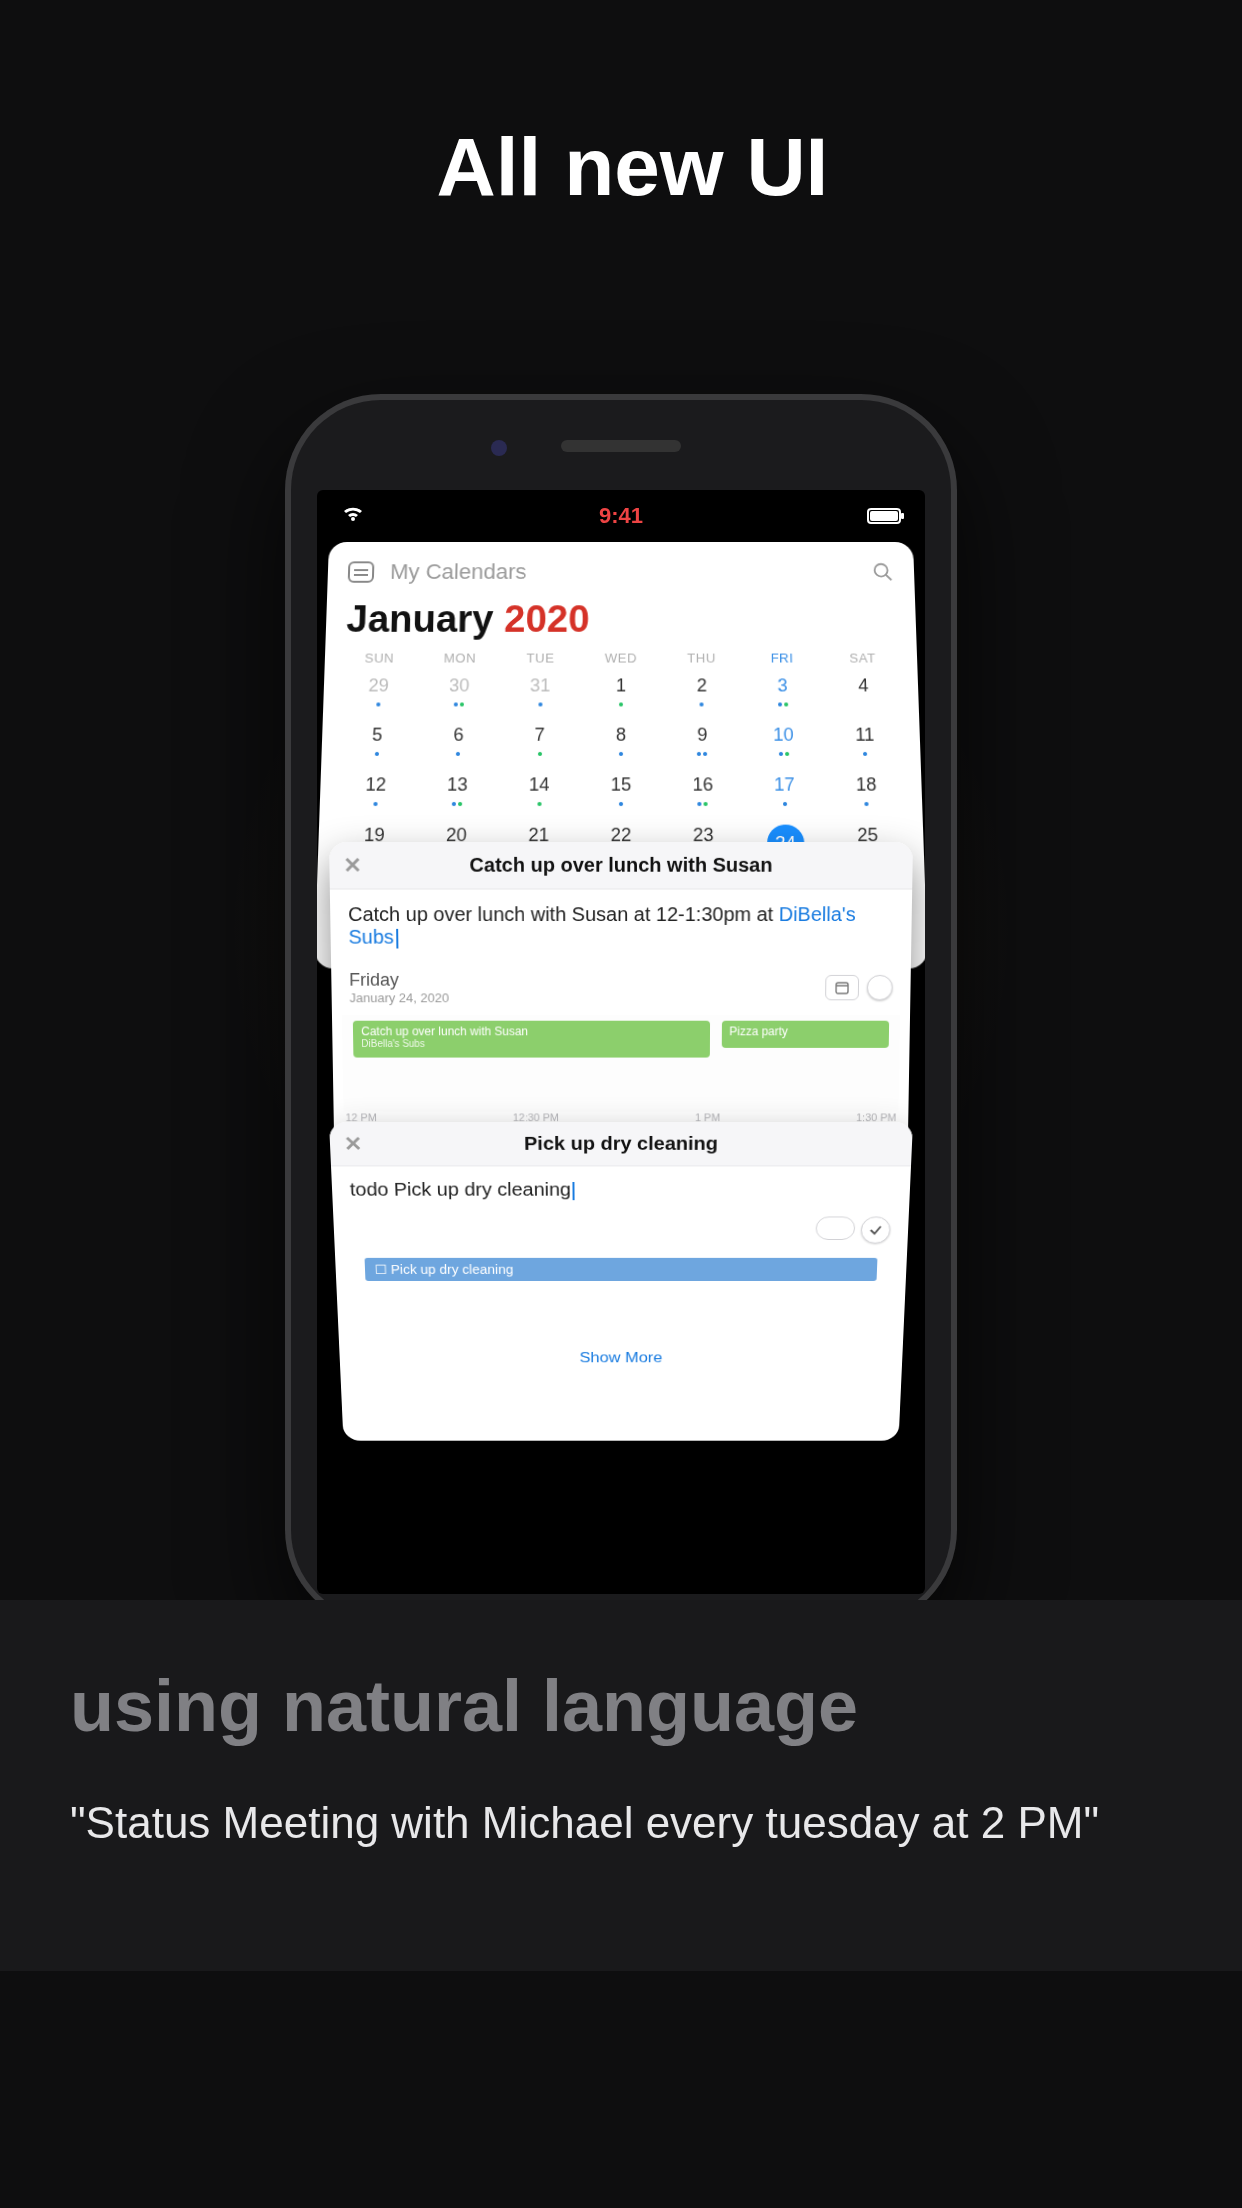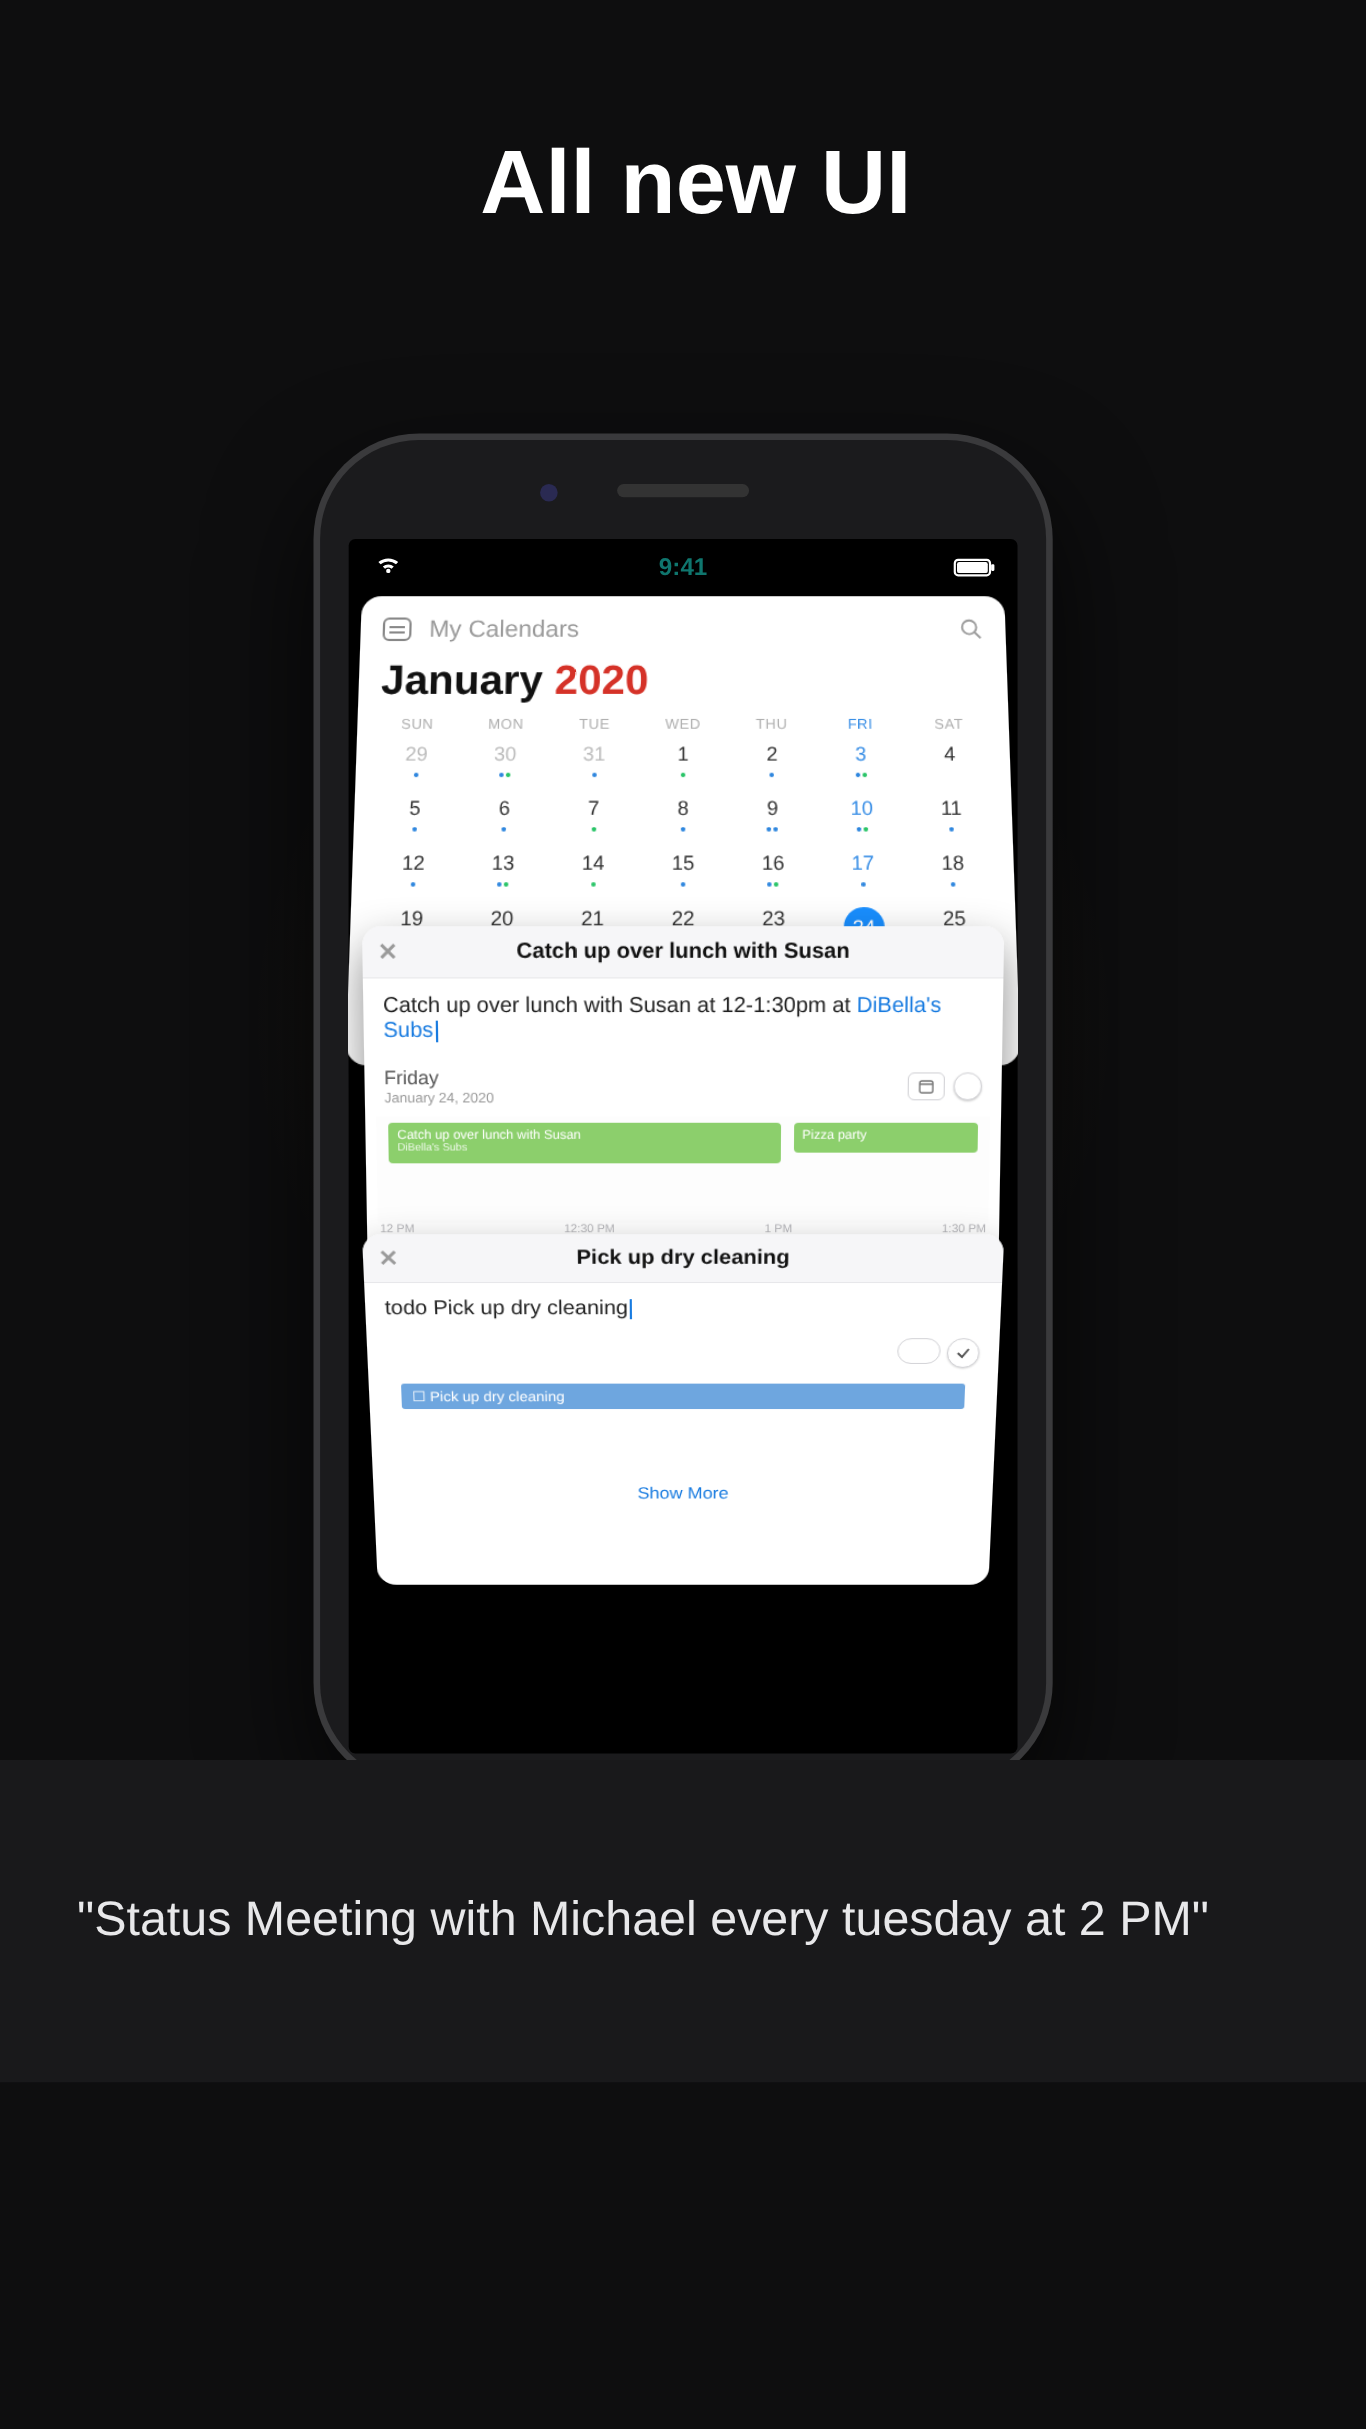--- a/index.html
+++ b/index.html
@@ -65,21 +65,21 @@
   background: #000;
   border-radius: 6px;
   overflow: hidden;
 }
 .status-bar {
   height: 52px;
   display: flex;
   align-items: center;
   justify-content: space-between;
   padding: 12px 24px;
-  color: #0f766e;
+  color: #ef4444;
   font-size: 22px;
 }
 .status-bar .time { font-weight: 600; position: absolute; left: 50%; transform: translateX(-50%); }
 .battery-icon { width: 34px; height: 16px; border: 2px solid #fff; border-radius: 4px; position: relative; }
 .battery-icon::after { content:""; position:absolute; right:-5px; top:3px; width:3px; height:6px; background:#fff; border-radius:1px; }
 .battery-icon::before { content:""; position:absolute; left:1px; top:1px; bottom:1px; right:1px; background:#fff; border-radius:2px; }
 .wifi-svg { width:24px; height:20px; }
 
 .app-area { position: relative; height: calc(100% - 52px); perspective: 1200px; perspective-origin: 50% 20%; }
 
@@ -397,15 +397,16 @@
           <div class="show-more">Show More</div>
         </div>
 
       </div>
     </div>
   </div>
 </div>
 
 <div class="lower">
   <h2>
+    <span class="sub">using natural language</span>
   </h2>
   <div class="example">"Status Meeting with Michael every tuesday at 2 PM"</div>
 </div>
 
 </body></html>

